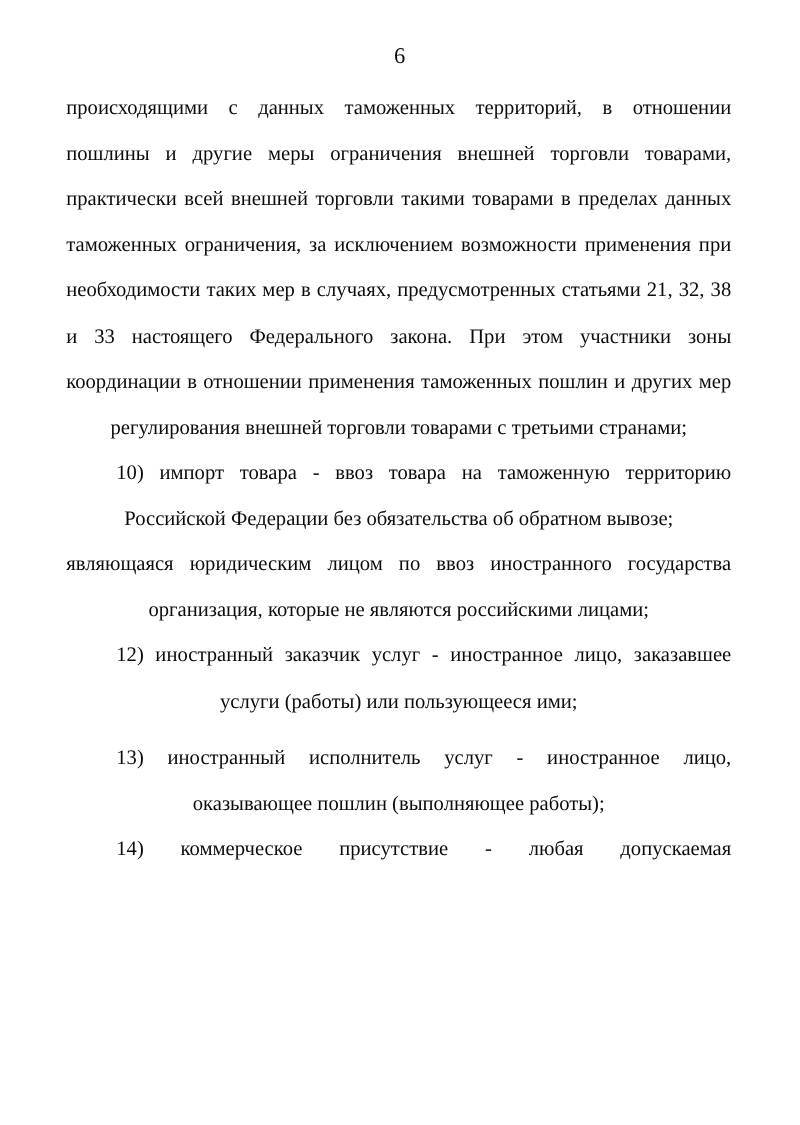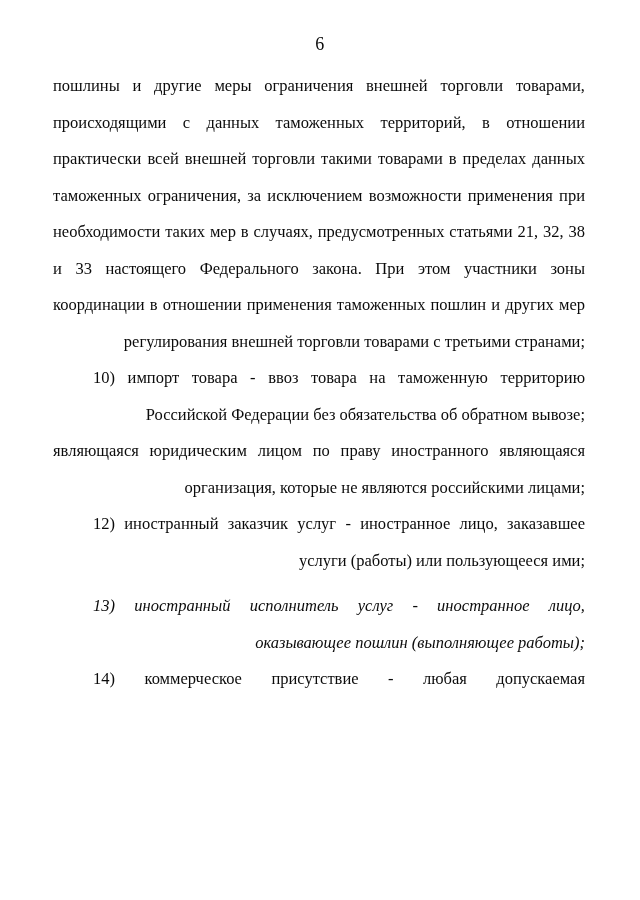--- a/index.html
+++ b/index.html
@@ -23,57 +23,56 @@
     line-height: 22px;
     letter-spacing: 0.5px;
   }
   .doc-body {
     margin: 13px 55px 0 53px;
     font-size: 16.5px;
   }
   .line {
     line-height: 36.5px;
     height: 36.5px;
-    text-align: right;
+    text-align: center;
   }
   .line.justify {
     text-align: justify;
     text-align-last: justify;
   }
   .line.indent {
     padding-left: 40px;
   }
   
   .para:nth-child(5) {
     margin-top: 9px;
-    font-style: italic;
   }
 </style>
 </head>
 <body>
 
 <div class="page">
   <div class="page-number">6</div>
   <div class="doc-body">
       <div class="para">
+        <div class="line justify">происходящими с данных таможенных территорий, в отношении</div>
         <div class="line justify">пошлины и другие меры ограничения внешней торговли товарами,</div>
-        <div class="line justify">происходящими с данных таможенных территорий, в отношении</div>
         <div class="line justify">практически всей внешней торговли такими товарами в пределах данных</div>
         <div class="line justify">таможенных ограничения, за исключением возможности применения при</div>
         <div class="line justify">необходимости таких мер в случаях, предусмотренных статьями 21, 32, 38</div>
         <div class="line justify">и 33 настоящего Федерального закона. При этом участники зоны</div>
         <div class="line justify">координации в отношении применения таможенных пошлин и других мер</div>
         <div class="line">регулирования внешней торговли товарами с третьими странами;</div>
       </div>
       <div class="para">
         <div class="line justify indent">10) импорт товара - ввоз товара на таможенную территорию</div>
         <div class="line">Российской Федерации без обязательства об обратном вывозе;</div>
       </div>
       <div class="para">
-        <div class="line justify">являющаяся юридическим лицом по праву иностранного являющаяся</div>
+        <div class="line justify">являющаяся юридическим лицом по ввоз иностранного государства</div>
         <div class="line">организация, которые не являются российскими лицами;</div>
       </div>
       <div class="para">
         <div class="line justify indent">12) иностранный заказчик услуг - иностранное лицо, заказавшее</div>
         <div class="line">услуги (работы) или пользующееся ими;</div>
       </div>
       <div class="para">
         <div class="line justify indent">13) иностранный исполнитель услуг - иностранное лицо,</div>
         <div class="line">оказывающее пошлин (выполняющее работы);</div>
       </div>

